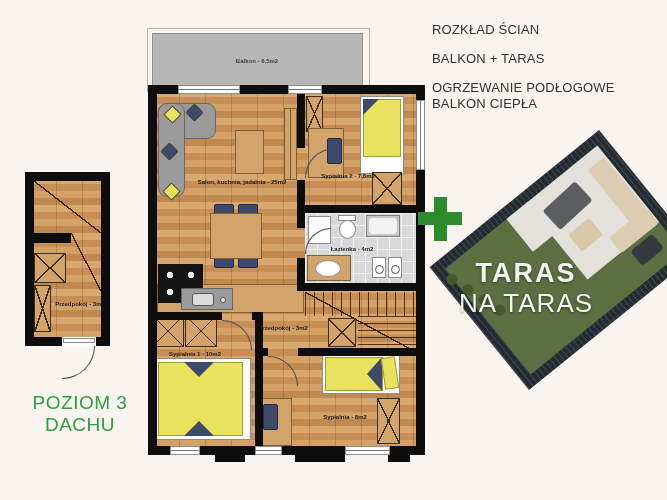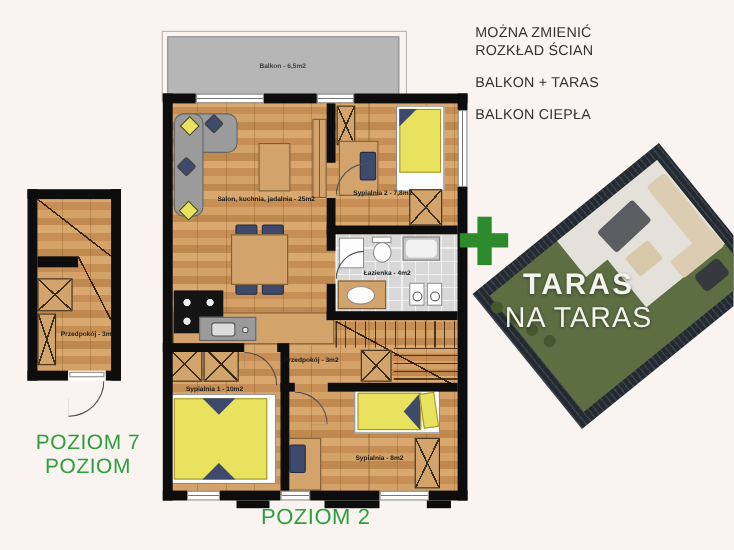--- a/index.html
+++ b/index.html
@@ -55,22 +55,22 @@
   <div class="a lbl" style="left:47px;top:301px;width:66px">Przedpokój - 3m2</div>
   <div class="a wall" style="left:25px;top:172px;width:85px;height:9px"></div>
   <div class="a wall" style="left:25px;top:172px;width:9px;height:174px"></div>
   <div class="a wall" style="left:101px;top:172px;width:9px;height:174px"></div>
   <div class="a wall" style="left:25px;top:337px;width:37px;height:9px"></div>
   <div class="a wall" style="left:96px;top:337px;width:14px;height:9px"></div>
   <div class="a" style="left:62px;top:337px;width:34px;height:9px;background:#fff"></div>
   <div class="a whitebox" style="left:63px;top:338px;width:32px;height:5px"></div>
   <div class="a arc" style="left:62px;top:346px;width:33px;height:33px;border-width:0 1px 1px 0;border-radius:0 0 100% 0"></div>
   <div class="a green-lbl" style="left:20px;top:392px;width:120px">
-    <div>POZIOM 7</div>
-    <div>POZIOM</div>
+    <div>POZIOM 3</div>
+    <div>DACHU</div>
   </div>
 
   <div class="a" style="left:147px;top:28px;width:223px;height:64px;border:1px solid #b3b3b3"></div>
   <div class="a" style="left:152px;top:33px;width:211px;height:57px;background:#b6b6b6;border:1px solid #8f8f8f"></div>
   <div class="a lbl" style="left:192px;top:58px;width:130px;color:#3f3f3f">Balkon - 6,5m2</div>
 
   <div class="a wood" style="left:153px;top:90px;width:266px;height:360px"></div>
 
   <div class="a tile" style="left:305px;top:213px;width:111px;height:70px"></div>
 
@@ -179,28 +179,27 @@
   <div class="a arc" style="left:222px;top:320px;width:30px;height:30px;border-width:1px 1px 0 0;border-radius:0 100% 0 0"></div>
   <div class="a arc" style="left:268px;top:356px;width:30px;height:30px;border-width:1px 1px 0 0;border-radius:0 100% 0 0"></div>
 
   <div class="a lbl" style="left:188px;top:179px;width:108px">Salon, kuchnia, jadalnia - 25m2</div>
   <div class="a lbl" style="left:316px;top:173px;width:64px">Sypialnia 2 - 7,8m2</div>
   <div class="a lbl" style="left:312px;top:246px;width:80px">Łazienka - 4m2</div>
   <div class="a lbl" style="left:250px;top:325px;width:66px">Przedpokój - 3m2</div>
   <div class="a lbl" style="left:150px;top:351px;width:90px">Sypialnia 1 - 10m2</div>
   <div class="a lbl" style="left:305px;top:414px;width:80px">Sypialnia - 8m2</div>
 
-  <div class="a green-lbl" style="left:212px;top:459px;width:150px;font-size:20px">POZIOM 2</div>
 
   <div class="a info" style="left:432px;top:22px;width:230px">
-    <div>MOŻNA ZMIENIĆ</div>
     <div>ROZKŁAD ŚCIAN</div>
     <div class="gap"></div>
     <div>BALKON + TARAS</div>
     <div class="gap"></div>
+    <div>OGRZEWANIE PODŁOGOWE</div>
     <div>BALKON CIEPŁA</div>
   </div>
 
 
   <div class="a fence" style="left:455px;top:181px;width:218px;height:158px;transform:rotate(-39deg);z-index:3">
     <div class="a" style="left:11px;top:11px;width:196px;height:136px;background:#5c6e42"></div>
     <div class="a" style="left:115px;top:11px;width:92px;height:98px;background:#e3e1da"></div>
     <div class="a" style="left:90px;top:11px;width:28px;height:42px;background:#e3e1da"></div>
     <div class="a" style="left:124px;top:26px;width:44px;height:26px;background:#5b5d60;border-radius:3px;transform:rotate(-4deg)"></div>
     <div class="a" style="left:128px;top:62px;width:27px;height:22px;background:#d7c8aa;border-radius:3px"></div>
@@ -209,18 +208,18 @@
     <div class="a" style="left:166px;top:114px;width:28px;height:19px;background:#35393d;border-radius:4px"></div>
     <div class="a" style="left:4px;top:18px;width:11px;height:11px;background:#47582f;border-radius:50%"></div>
     <div class="a" style="left:10px;top:36px;width:11px;height:11px;background:#47582f;border-radius:50%"></div>
     <div class="a" style="left:16px;top:54px;width:11px;height:11px;background:#47582f;border-radius:50%"></div>
     <div class="a" style="left:22px;top:72px;width:11px;height:11px;background:#47582f;border-radius:50%"></div>
   </div>
 
   <div class="a" style="left:434px;top:197px;width:13px;height:44px;background:#2e8b2c;z-index:4"></div>
   <div class="a" style="left:418px;top:212px;width:44px;height:13px;background:#2e8b2c;z-index:4"></div>
 
-  <div class="a tartxt" style="left:446px;top:243px;width:160px;z-index:5">
+  <div class="a tartxt" style="left:446px;top:258px;width:160px;z-index:5">
     <div class="t1">TARAS</div>
     <div class="t2">NA TARAS</div>
   </div>
 
 </div>
 
 </body></html>

